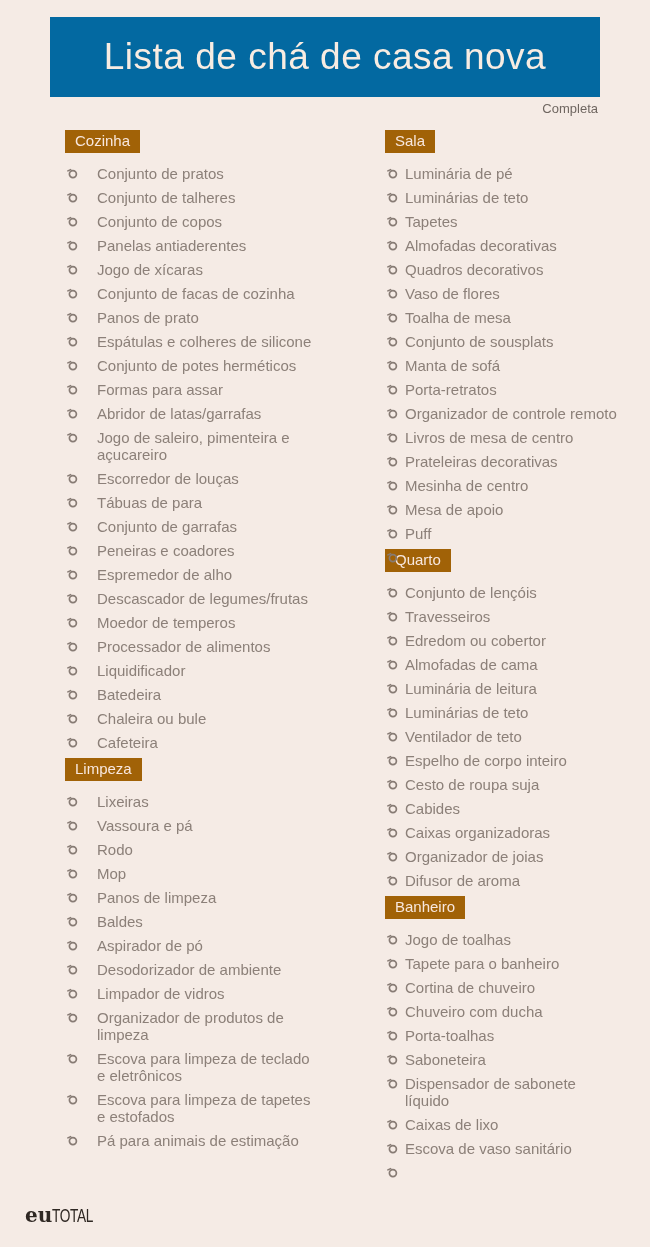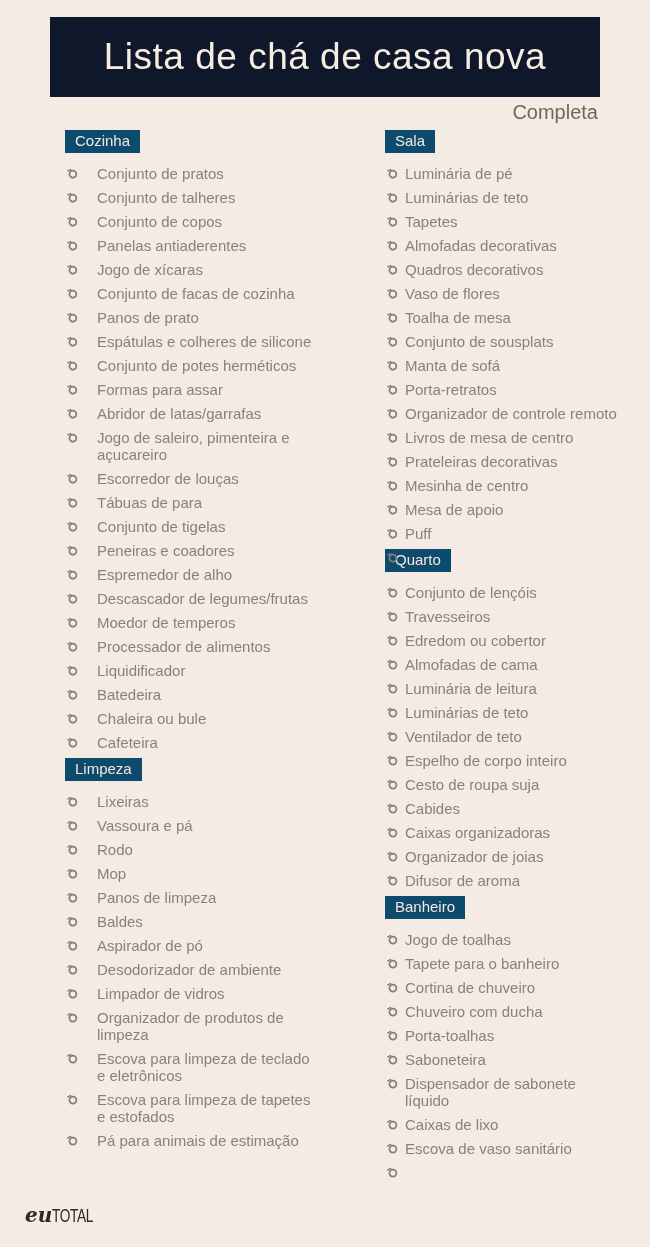--- a/index.html
+++ b/index.html
@@ -7,44 +7,44 @@
     width: 650px; height: 1247px;
     background: #f5ebe5;
     font-family: "Liberation Sans", sans-serif;
     position: relative;
     overflow: hidden;
   }
   .banner {
     position: absolute;
     left: 50px; top: 17px;
     width: 550px; height: 80px;
-    background: #0f172a;
+    background: #0369a1;
     display: flex; align-items: center; justify-content: center;
   }
   .banner h1 {
     margin: 0;
     font-size: 37px;
     font-weight: normal;
     letter-spacing: 0.5px;
     color: #f8ece2;
   }
   .subtitle {
     position: absolute;
     top: 101px; right: 52px;
-    font-size: 20px;
+    font-size: 13px;
     color: #6f6660;
   }
   .column { position: absolute; top: 130px; }
   .col-left  { left: 65px;  width: 252px; }
   .col-right { left: 385px; width: 235px; }
   .section { margin: 0 0 0 0; }
   .section + .section { margin-top: 3px; }
   .badge {
     display: inline-block;
-    background: #0c4a6e;
+    background: #a16207;
     color: #f8e7de;
     font-size: 15px;
     line-height: 16px;
     padding: 3px 10px 4px 10px;
     margin-bottom: 12px;
   }
   ul.items { list-style: none; margin: 0; padding: 0; }
   li.item {
     position: relative;
     margin-bottom: 7px;
@@ -62,21 +62,20 @@
   }
   .bullet svg { display: block; width: 11px; height: 11px; }
   .footer-logo {
     position: absolute;
     left: 25px; top: 1203px;
     color: #2f2823;
     white-space: nowrap;
   }
   .logo-script {
     font-family: "DejaVu Serif", serif;
-    font-style: italic;
     font-weight: bold;
     font-size: 20px;
   }
   .logo-caps {
     display: inline-block;
     font-family: "Liberation Sans", sans-serif;
     font-size: 19px;
     font-weight: normal;
     letter-spacing: -0.5px;
     transform: scaleX(0.72);
@@ -178,21 +177,21 @@
             <svg viewBox="0 0 11 11" aria-hidden="true">
               <circle cx="5.9" cy="6.1" r="3.5" fill="none" stroke="currentColor" stroke-width="1.7"></circle>
               <line x1="0.9" y1="2.9" x2="3.6" y2="1.6" stroke="currentColor" stroke-width="1.6" stroke-linecap="round"></line>
             </svg>
           </span><span>Tábuas de para</span></li>
         <li class="item"><span class="bullet">
             <svg viewBox="0 0 11 11" aria-hidden="true">
               <circle cx="5.9" cy="6.1" r="3.5" fill="none" stroke="currentColor" stroke-width="1.7"></circle>
               <line x1="0.9" y1="2.9" x2="3.6" y2="1.6" stroke="currentColor" stroke-width="1.6" stroke-linecap="round"></line>
             </svg>
-          </span><span>Conjunto de tigelas</span></li>
+          </span><span>Conjunto de garrafas</span></li>
         <li class="item"><span class="bullet">
             <svg viewBox="0 0 11 11" aria-hidden="true">
               <circle cx="5.9" cy="6.1" r="3.5" fill="none" stroke="currentColor" stroke-width="1.7"></circle>
               <line x1="0.9" y1="2.9" x2="3.6" y2="1.6" stroke="currentColor" stroke-width="1.6" stroke-linecap="round"></line>
             </svg>
           </span><span>Peneiras e coadores</span></li>
         <li class="item"><span class="bullet">
             <svg viewBox="0 0 11 11" aria-hidden="true">
               <circle cx="5.9" cy="6.1" r="3.5" fill="none" stroke="currentColor" stroke-width="1.7"></circle>
               <line x1="0.9" y1="2.9" x2="3.6" y2="1.6" stroke="currentColor" stroke-width="1.6" stroke-linecap="round"></line>

